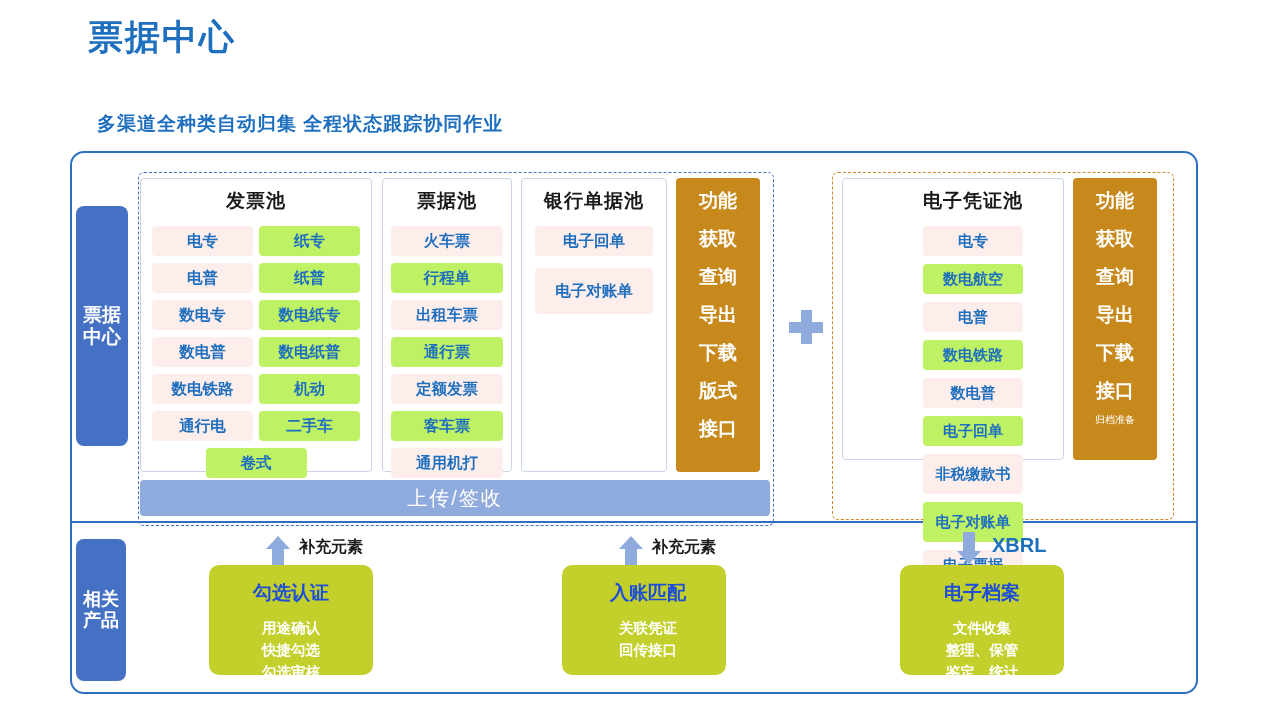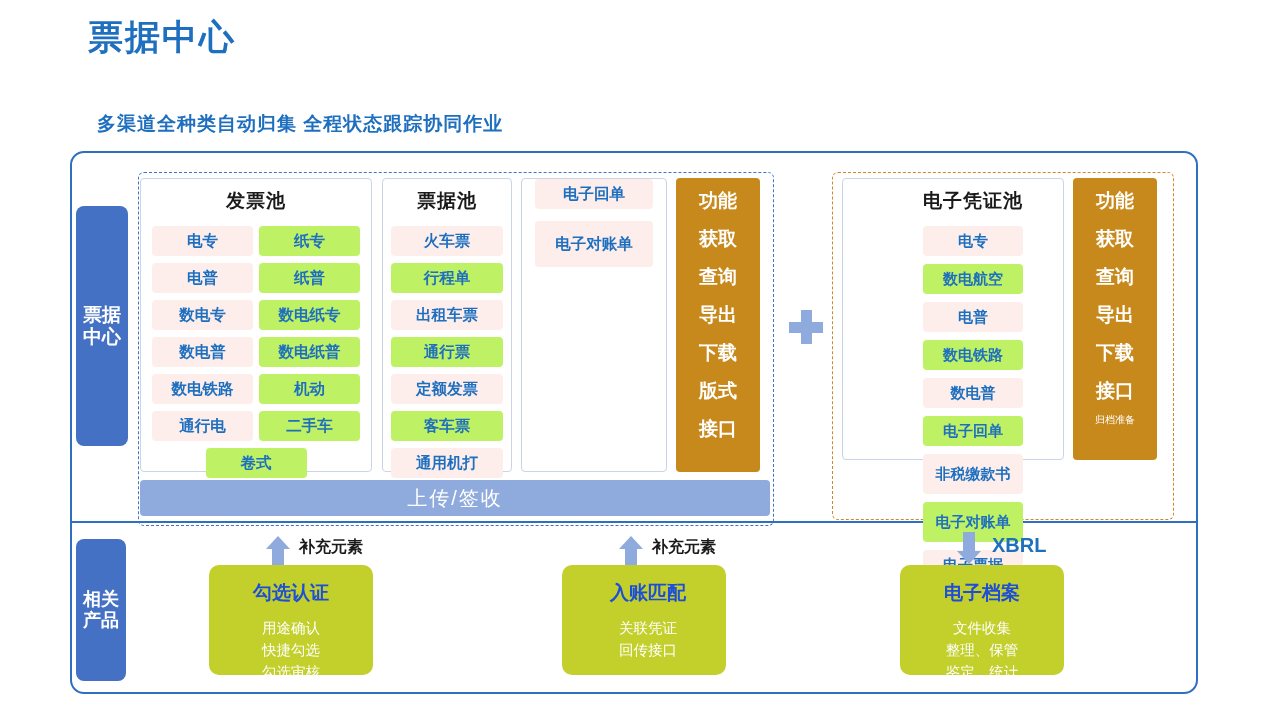--- a/index.html
+++ b/index.html
@@ -107,21 +107,21 @@
     content:"";position:absolute;background:#8FAADC;
   }
   .plus:before{left:12px;top:0;width:11px;height:34px;}
   .plus:after{left:0;top:12px;width:34px;height:11px;}
   
   .prod{
     position:absolute;background:#C3CF2B;border-radius:10px;text-align:center;
     color:#fff;box-sizing:border-box;
   }
   .prod .p-title{font-size:19px;font-weight:bold;margin-top:15px;color:#1d4ed8;}
-  .prod .p-lines{font-size:14.5px;font-weight:normal;margin-top:12px;line-height:1.5;}
+  .prod .p-lines{font-size:14.5px;font-weight:bold;margin-top:12px;line-height:1.5;}
   #prod-1{left:209px;top:565px;width:164px;height:110px;}
   #prod-2{left:562px;top:565px;width:164px;height:110px;padding-left:8px;}
   #prod-3{left:900px;top:565px;width:164px;height:110px;}
   
   .arrow-up{
     position:absolute;width:24px;height:32px;
   }
   .arrow-up .shaft{
     position:absolute;left:6px;top:11px;width:12px;height:21px;background:#8FAADC;
   }
@@ -234,20 +234,21 @@
       <div class="chip blue">
         <div>客车票</div>
       </div>
       <div class="chip">
         <div>通用机打</div>
       </div>
     </div>
 </div>
 
 <div class="card" id="pool-bank">
+  <div class="card-title">银行单据池</div>
   <div class="chips">
       <div class="chip">
         <div>电子回单</div>
       </div>
       <div class="chip tall">
         <div>电子</div>
         <div>对账单</div>
       </div>
     </div>
 </div>

